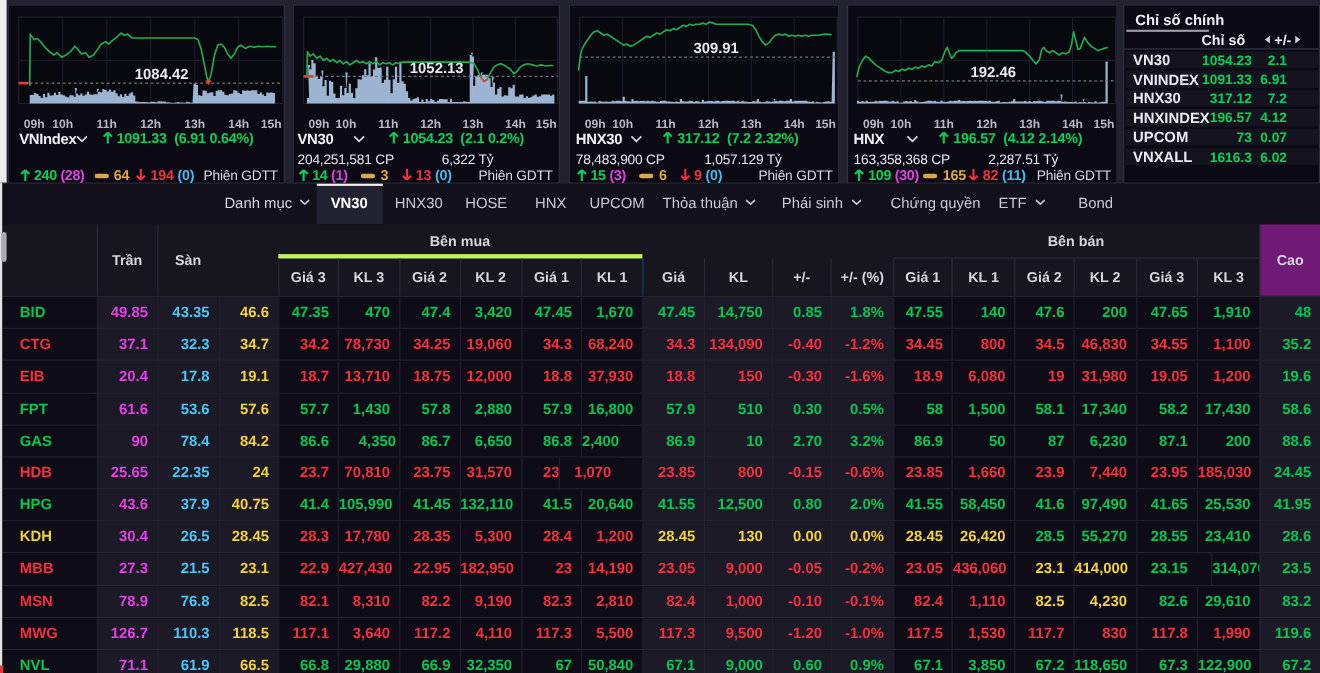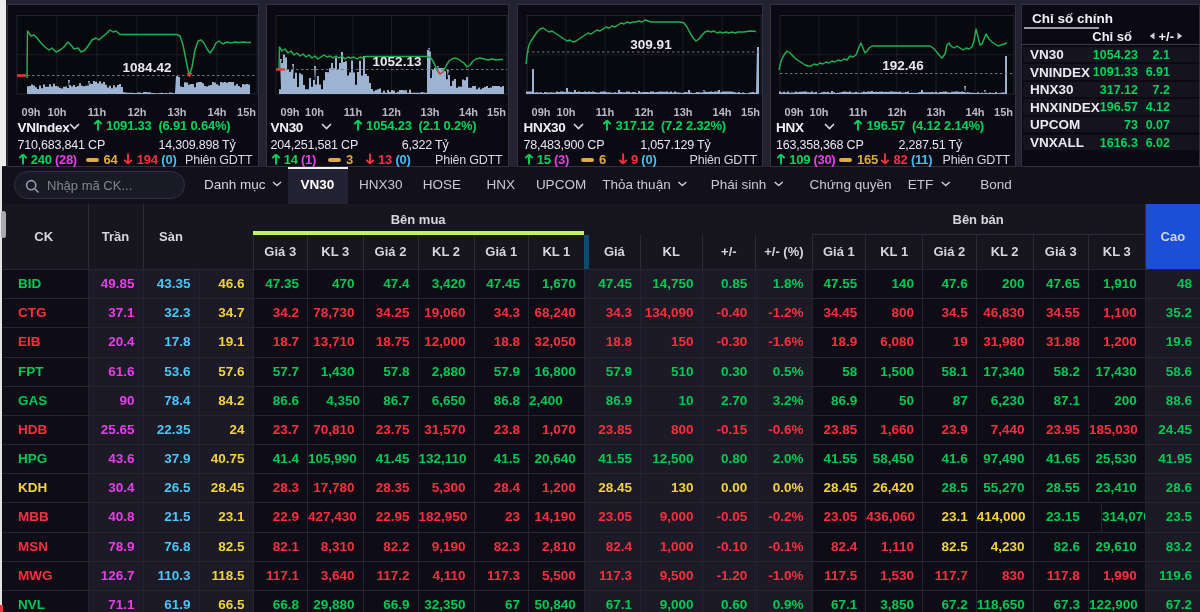--- a/index.html
+++ b/index.html
@@ -31,21 +31,21 @@
 .icg{position:absolute;right:29px;top:1px;color:#00d25a}
 .tabbar{position:absolute;left:0;top:166.5px;width:1200px;height:37px;background:#11101b}
 .search{position:absolute;left:14px;top:4.5px;width:171px;height:28px;background:#1a1926;border:1px solid #302f44;border-radius:14px}
 .sph{position:absolute;left:32px;top:5.5px;color:#84848f;font-size:13px}
 .dmuc{position:absolute;left:204px;top:10px;color:#d6d6de;font-size:13.5px;display:flex;align-items:center}
 .atab{position:absolute;left:287.5px;top:0;width:60px;height:37px;background:#232233;border-top:2.5px solid #f2f2f2;color:#fff;font-size:13.5px;font-weight:bold;text-align:center;line-height:32px}
 .tab{position:absolute;top:10px;transform:translateX(-50%);color:#c9c9d4;font-size:13.5px;white-space:nowrap;display:flex;align-items:center}
 .ttable{position:absolute;left:0;top:203.5px;width:1200px;height:408.5px;background:#0e0d17}
 .thead{position:absolute;left:0;top:0;width:1200px;height:65px;background:#17161f}
 .hcell{position:absolute;color:#d5d5dd;font-size:13px;font-weight:bold;text-align:center}
-.hcell.hl{background:#1d4ed8}
+.hcell.hl{background:#701a75}
 .trow{position:absolute;left:0;width:1200px;height:29.17px;border-top:1px solid #262530}
 .cell{position:absolute;top:0;height:29.17px;line-height:28px;font-size:13.5px;font-weight:bold;text-align:right;padding-right:8px;background:#0e0d17;border-left:1px solid #232230}
 .cell.cl{background:#1b1a26}
 .cell.tk{text-align:left;padding-left:17px}
 .g{color:#00c853}
 .r{color:#f8303e}
 .m{color:#e73fe7}
 .c{color:#4cc6f5}
 .y{color:#f3d23c}
 .lstrip{position:absolute;left:0;top:0;width:5.5px;height:166px;background:#ececec}
@@ -75,21 +75,20 @@
         <text x="129.0" y="111" fill="#b9b9c6" font-size="11" font-weight="bold" text-anchor="middle" font-family="Liberation Sans, sans-serif">12h</text>
         <text x="169.0" y="111" fill="#b9b9c6" font-size="11" font-weight="bold" text-anchor="middle" font-family="Liberation Sans, sans-serif">13h</text>
         <text x="209.0" y="111" fill="#b9b9c6" font-size="11" font-weight="bold" text-anchor="middle" font-family="Liberation Sans, sans-serif">14h</text>
         <text x="248.0" y="111" fill="#b9b9c6" font-size="11" font-weight="bold" text-anchor="end" font-family="Liberation Sans, sans-serif">15h</text>
       </svg>
       <div class="pl1" style="left:10px"><span class="pname">VNIndex</span><svg width="11" height="7" viewBox="0 0 11 7" style="position:absolute;left:51px;top:5px">
           <path d="M1 1 L5.5 5.5 L10 1" stroke="#d8d8e0" stroke-width="1.6" fill="none"></path>
         </svg><span class="pval" style="right:21px"><svg width="10" height="12" viewBox="0 0 10 12" style="vertical-align:-1px">
             <path d="M5 11.5 V1.5 M5 1.5 L1.3 5.2 M5 1.5 L8.7 5.2" stroke="#00d25a" stroke-width="1.9" fill="none"></path>
           </svg> 1091.33&nbsp; (6.91  0.64%)</span></div>
-      <div class="pl2" style="left:10px;right:22px"><span>710,683,841 CP</span><span class="pty">14,309.898 Tỷ</span></div>
       <div class="pl3" style="left:10px">
         <span class="g3"><svg width="10" height="12" viewBox="0 0 10 12" style="vertical-align:-1px">
             <path d="M5 11.5 V1.5 M5 1.5 L1.3 5.2 M5 1.5 L8.7 5.2" stroke="#00d25a" stroke-width="1.9" fill="none"></path>
           </svg> 240 <span class="mg">(28)</span></span>
         <span class="y3" style="left:68px"><span class="ybar"></span>64</span>
         <span class="r3" style="left:105.9px"><svg width="10" height="12" viewBox="0 0 10 12" style="vertical-align:-1px">
             <path d="M5 0.5 V10.5 M5 10.5 L1.3 6.8 M5 10.5 L8.7 6.8" stroke="#f53040" stroke-width="1.9" fill="none"></path>
           </svg> 194 <span class="cy">(0)</span></span>
         <span class="ph">Phiên GDTT</span>
       </div>
@@ -247,27 +246,20 @@
         <span class="ivl">73</span>
         <span class="icg">0.07</span>
       </div>
       <div class="irow" style="top:130.0px">
         <span class="inm">VNXALL</span>
         <span class="ivl">1616.3</span>
         <span class="icg">6.02</span>
       </div>
     </div>
     <div class="tabbar">
-      <div class="search">
-        <svg width="15" height="15" viewBox="0 0 15 15" style="position:absolute;left:10px;top:6.5px">
-          <circle cx="6.2" cy="6.2" r="4.6" stroke="#9a9aa8" stroke-width="1.6" fill="none"></circle>
-          <line x1="9.8" y1="9.8" x2="13.5" y2="13.5" stroke="#9a9aa8" stroke-width="1.6"></line>
-        </svg>
-        <span class="sph">Nhập mã CK...</span>
-      </div>
       <div class="dmuc">Danh mục <svg width="10" height="6" viewBox="0 0 10 6" style="margin-left:6px">
           <path d="M1 1 L5 4.6 L9 1" stroke="#c9c9d4" stroke-width="1.5" fill="none"></path>
         </svg></div>
       <div class="atab">VN30</div>
       <div class="tab" style="left:380.7px">HNX30</div>
       <div class="tab" style="left:442px">HOSE</div>
       <div class="tab" style="left:500.7px">HNX</div>
       <div class="tab" style="left:561px">UPCOM</div>
       <div class="tab" style="left:645px">Thỏa thuận <svg width="10" height="6" viewBox="0 0 10 6" style="margin-left:7px">
           <path d="M1 1 L5 4.6 L9 1" stroke="#c9c9d4" stroke-width="1.5" fill="none"></path>
@@ -276,33 +268,32 @@
           <path d="M1 1 L5 4.6 L9 1" stroke="#c9c9d4" stroke-width="1.5" fill="none"></path>
         </svg></div>
       <div class="tab" style="left:850.5px">Chứng quyền</div>
       <div class="tab" style="left:929px">ETF <svg width="10" height="6" viewBox="0 0 10 6" style="margin-left:7px">
           <path d="M1 1 L5 4.6 L9 1" stroke="#c9c9d4" stroke-width="1.5" fill="none"></path>
         </svg></div>
       <div class="tab" style="left:996px">Bond</div>
     </div>
     <div class="ttable">
       <div class="thead">
-        <div class="hcell " style="left:0px;width:87.5px;top:0;height:65px;line-height:65px;">CK</div>
         <div class="hcell " style="left:142.5px;width:56px;top:0;height:65px;line-height:65px;border-left:1px solid #2c2b38;">Sàn</div>
         <div class="hcell " style="left:87.5px;width:55px;top:0;height:65px;line-height:65px;border-left:1px solid #2c2b38;">Trần</div>
         <div class="hcell hl" style="left:1144.8px;width:55.2px;top:0;height:65px;line-height:65px;border-left:1px solid #2c2b38;">Cao</div>
         <div class="hcell " style="left:252.5px;width:331.25px;top:0;height:31px;line-height:31px;border-bottom:4px solid #bef264">Bên mua</div>
         <div class="hcell " style="left:811.5px;width:333.29999999999995px;top:0;height:31px;line-height:31px;border-bottom:1px solid #2c2b38">Bên bán</div>
         <div class="hcell " style="left:252.5px;width:54.5px;top:31px;height:34px;line-height:34px;border-left:1px solid #2c2b38">Giá 3</div>
         <div class="hcell " style="left:307.0px;width:55.5px;top:31px;height:34px;line-height:34px;border-left:1px solid #2c2b38">KL 3</div>
         <div class="hcell " style="left:362.5px;width:55px;top:31px;height:34px;line-height:34px;border-left:1px solid #2c2b38">Giá 2</div>
         <div class="hcell " style="left:417.5px;width:56px;top:31px;height:34px;line-height:34px;border-left:1px solid #2c2b38">KL 2</div>
         <div class="hcell " style="left:473.5px;width:54.5px;top:31px;height:34px;line-height:34px;border-left:1px solid #2c2b38">Giá 1</div>
         <div class="hcell " style="left:528.0px;width:55.75px;top:31px;height:34px;line-height:34px;border-left:1px solid #2c2b38">KL 1</div>
-        <div class="hcell " style="left:583.75px;width:56.25px;top:31px;height:34px;line-height:34px;border-left:5px solid #0c4a6e">Giá</div>
+        <div class="hcell " style="left:583.75px;width:56.25px;top:31px;height:34px;line-height:34px;border-left:1px solid #0c4a6e">Giá</div>
         <div class="hcell " style="left:640.0px;width:61.5px;top:31px;height:34px;line-height:34px;border-left:1px solid #2c2b38">KL</div>
         <div class="hcell " style="left:701.5px;width:53.75px;top:31px;height:34px;line-height:34px;border-left:1px solid #2c2b38">+/-</div>
         <div class="hcell " style="left:755.25px;width:56.25px;top:31px;height:34px;line-height:34px;border-left:1px solid #2c2b38">+/- (%)</div>
         <div class="hcell " style="left:811.5px;width:53.8px;top:31px;height:34px;line-height:34px;border-left:1px solid #2c2b38">Giá 1</div>
         <div class="hcell " style="left:865.3px;width:56.8px;top:31px;height:34px;line-height:34px;border-left:1px solid #2c2b38">KL 1</div>
         <div class="hcell " style="left:922.0999999999999px;width:53.6px;top:31px;height:34px;line-height:34px;border-left:1px solid #2c2b38">Giá 2</div>
         <div class="hcell " style="left:975.6999999999999px;width:56.9px;top:31px;height:34px;line-height:34px;border-left:1px solid #2c2b38">KL 2</div>
         <div class="hcell " style="left:1032.6px;width:55.3px;top:31px;height:34px;line-height:34px;border-left:1px solid #2c2b38">Giá 3</div>
         <div class="hcell " style="left:1087.8999999999999px;width:56.9px;top:31px;height:34px;line-height:34px;border-left:1px solid #2c2b38">KL 3</div>
       </div>
@@ -355,30 +346,30 @@
       <div class="trow" style="top:123.8px">
         <div class="cell tk r" style="left:0;width:87.5px">EIB</div>
         <div class="cell m cl" style="left:87.5px;width:55px">20.4</div>
         <div class="cell c cl" style="left:142.5px;width:56px">17.8</div>
         <div class="cell y cl" style="left:198.5px;width:54px">19.1</div>
         <div class="cell r" style="left:252.5px;width:54.5px">18.7</div>
         <div class="cell r" style="left:307.0px;width:55.5px">13,710</div>
         <div class="cell r" style="left:362.5px;width:55px">18.75</div>
         <div class="cell r" style="left:417.5px;width:56px">12,000</div>
         <div class="cell r" style="left:473.5px;width:54.5px">18.8</div>
-        <div class="cell r" style="left:528.0px;width:55.75px">32,050</div>
+        <div class="cell r" style="left:528.0px;width:55.75px">37,930</div>
         <div class="cell r cl" style="left:583.75px;width:56.25px">18.8</div>
         <div class="cell r cl" style="left:640.0px;width:61.5px">150</div>
         <div class="cell r cl" style="left:701.5px;width:53.75px">-0.30</div>
         <div class="cell r cl" style="left:755.25px;width:56.25px">-1.6%</div>
         <div class="cell r" style="left:811.5px;width:53.8px">18.9</div>
         <div class="cell r" style="left:865.3px;width:56.8px">6,080</div>
         <div class="cell r" style="left:922.0999999999999px;width:53.6px">19</div>
         <div class="cell r" style="left:975.6999999999999px;width:56.9px">31,980</div>
-        <div class="cell r" style="left:1032.6px;width:55.3px">31.88</div>
+        <div class="cell r" style="left:1032.6px;width:55.3px">19.05</div>
         <div class="cell r" style="left:1087.8999999999999px;width:56.9px">1,200</div>
         <div class="cell g cl" style="left:1144.8px;width:55.2px">19.6</div>
       </div>
       <div class="trow" style="top:153.0px">
         <div class="cell tk g" style="left:0;width:84px">FPT</div>
         <div class="cell m cl" style="left:87.5px;width:55px">61.6</div>
         <div class="cell c cl" style="left:142.5px;width:56px">53.6</div>
         <div class="cell y cl" style="left:198.5px;width:54px">57.6</div>
         <div class="cell g" style="left:252.5px;width:54.5px">57.7</div>
         <div class="cell g" style="left:307.0px;width:55.5px">1,430</div>
@@ -424,21 +415,21 @@
       <div class="trow" style="top:211.4px">
         <div class="cell tk r" style="left:0;width:87.5px">HDB</div>
         <div class="cell m cl" style="left:87.5px;width:55px">25.65</div>
         <div class="cell c cl" style="left:142.5px;width:56px">22.35</div>
         <div class="cell y cl" style="left:198.5px;width:54px">24</div>
         <div class="cell r" style="left:252.5px;width:54.5px">23.7</div>
         <div class="cell r" style="left:307.0px;width:55.5px">70,810</div>
         <div class="cell r" style="left:362.5px;width:55px">23.75</div>
         <div class="cell r" style="left:417.5px;width:56px">31,570</div>
         <div class="cell r" style="left:473.5px;width:54.5px">23.8</div>
-        <div class="cell r" style="left:528.0px;width:55.75px">1,070</div>
+        <div class="cell r" style="left:508px;width:55.75px">1,070</div>
         <div class="cell r cl" style="left:583.75px;width:56.25px">23.85</div>
         <div class="cell r cl" style="left:640.0px;width:61.5px">800</div>
         <div class="cell r cl" style="left:701.5px;width:53.75px">-0.15</div>
         <div class="cell r cl" style="left:755.25px;width:56.25px">-0.6%</div>
         <div class="cell r" style="left:811.5px;width:53.8px">23.85</div>
         <div class="cell r" style="left:865.3px;width:56.8px">1,660</div>
         <div class="cell r" style="left:922.0999999999999px;width:53.6px">23.9</div>
         <div class="cell r" style="left:975.6999999999999px;width:56.9px">7,440</div>
         <div class="cell r" style="left:1032.6px;width:55.3px">23.95</div>
         <div class="cell r" style="left:1087.8999999999999px;width:56.9px">185,030</div>
@@ -485,21 +476,21 @@
         <div class="cell y" style="left:811.5px;width:53.8px">28.45</div>
         <div class="cell y" style="left:865.3px;width:56.8px">26,420</div>
         <div class="cell g" style="left:922.0999999999999px;width:53.6px">28.5</div>
         <div class="cell g" style="left:975.6999999999999px;width:56.9px">55,270</div>
         <div class="cell g" style="left:1032.6px;width:55.3px">28.55</div>
         <div class="cell g" style="left:1087.8999999999999px;width:56.9px">23,410</div>
         <div class="cell g cl" style="left:1144.8px;width:55.2px">28.6</div>
       </div>
       <div class="trow" style="top:298.9px">
         <div class="cell tk r" style="left:0;width:87.5px">MBB</div>
-        <div class="cell m cl" style="left:87.5px;width:55px">40.8</div>
+        <div class="cell m cl" style="left:87.5px;width:55px">27.3</div>
         <div class="cell c cl" style="left:142.5px;width:56px">21.5</div>
         <div class="cell y cl" style="left:198.5px;width:54px">23.1</div>
         <div class="cell r" style="left:252.5px;width:54.5px">22.9</div>
         <div class="cell r" style="left:307.0px;width:55.5px">427,430</div>
         <div class="cell r" style="left:362.5px;width:55px">22.95</div>
         <div class="cell r" style="left:417.5px;width:56px">182,950</div>
         <div class="cell r" style="left:473.5px;width:54.5px">23</div>
         <div class="cell r" style="left:528.0px;width:55.75px">14,190</div>
         <div class="cell r cl" style="left:583.75px;width:56.25px">23.05</div>
         <div class="cell r cl" style="left:640.0px;width:61.5px">9,000</div>

